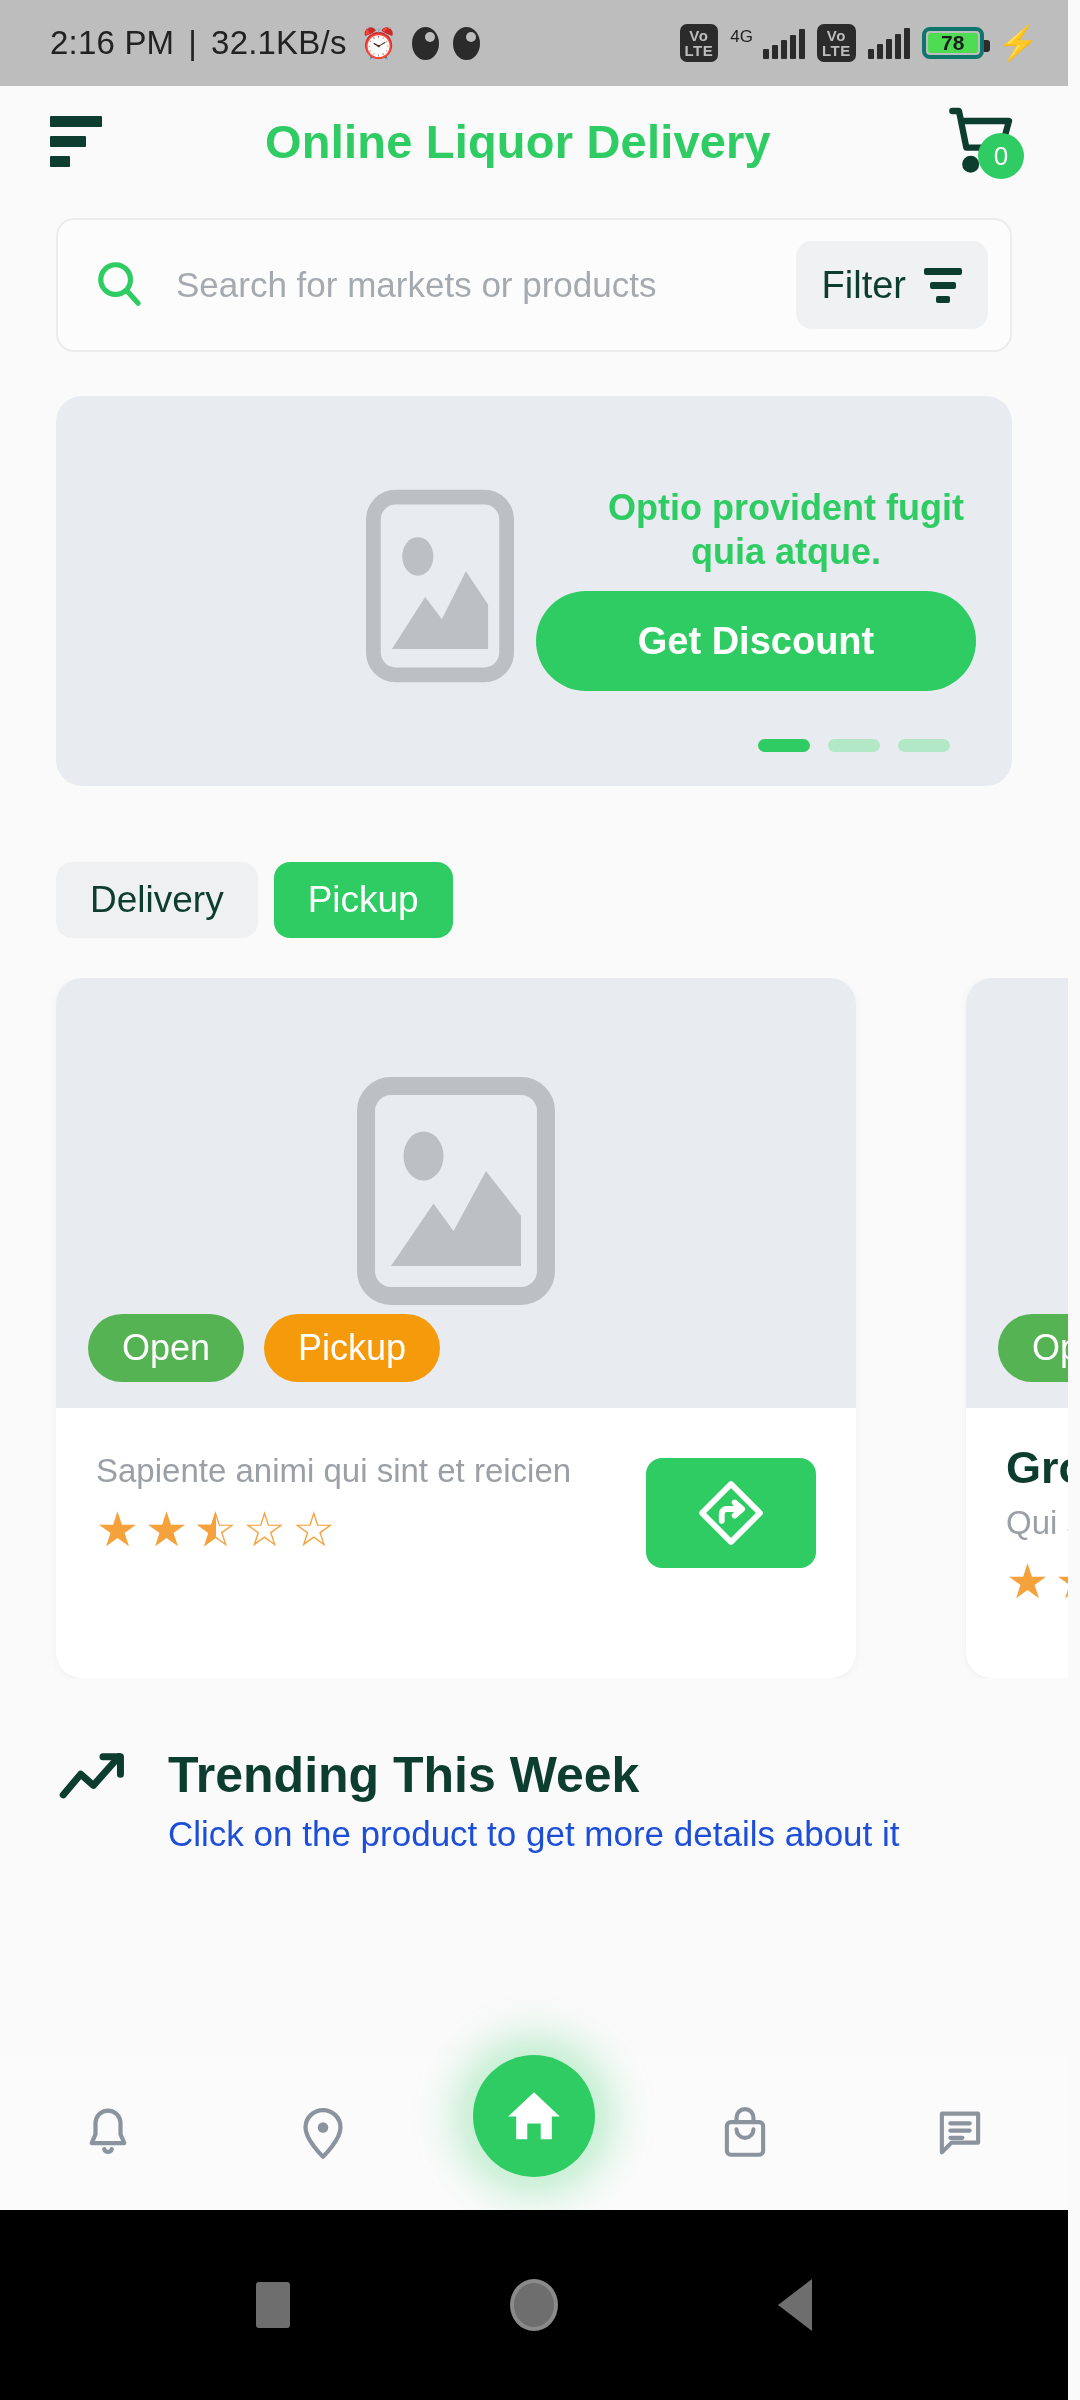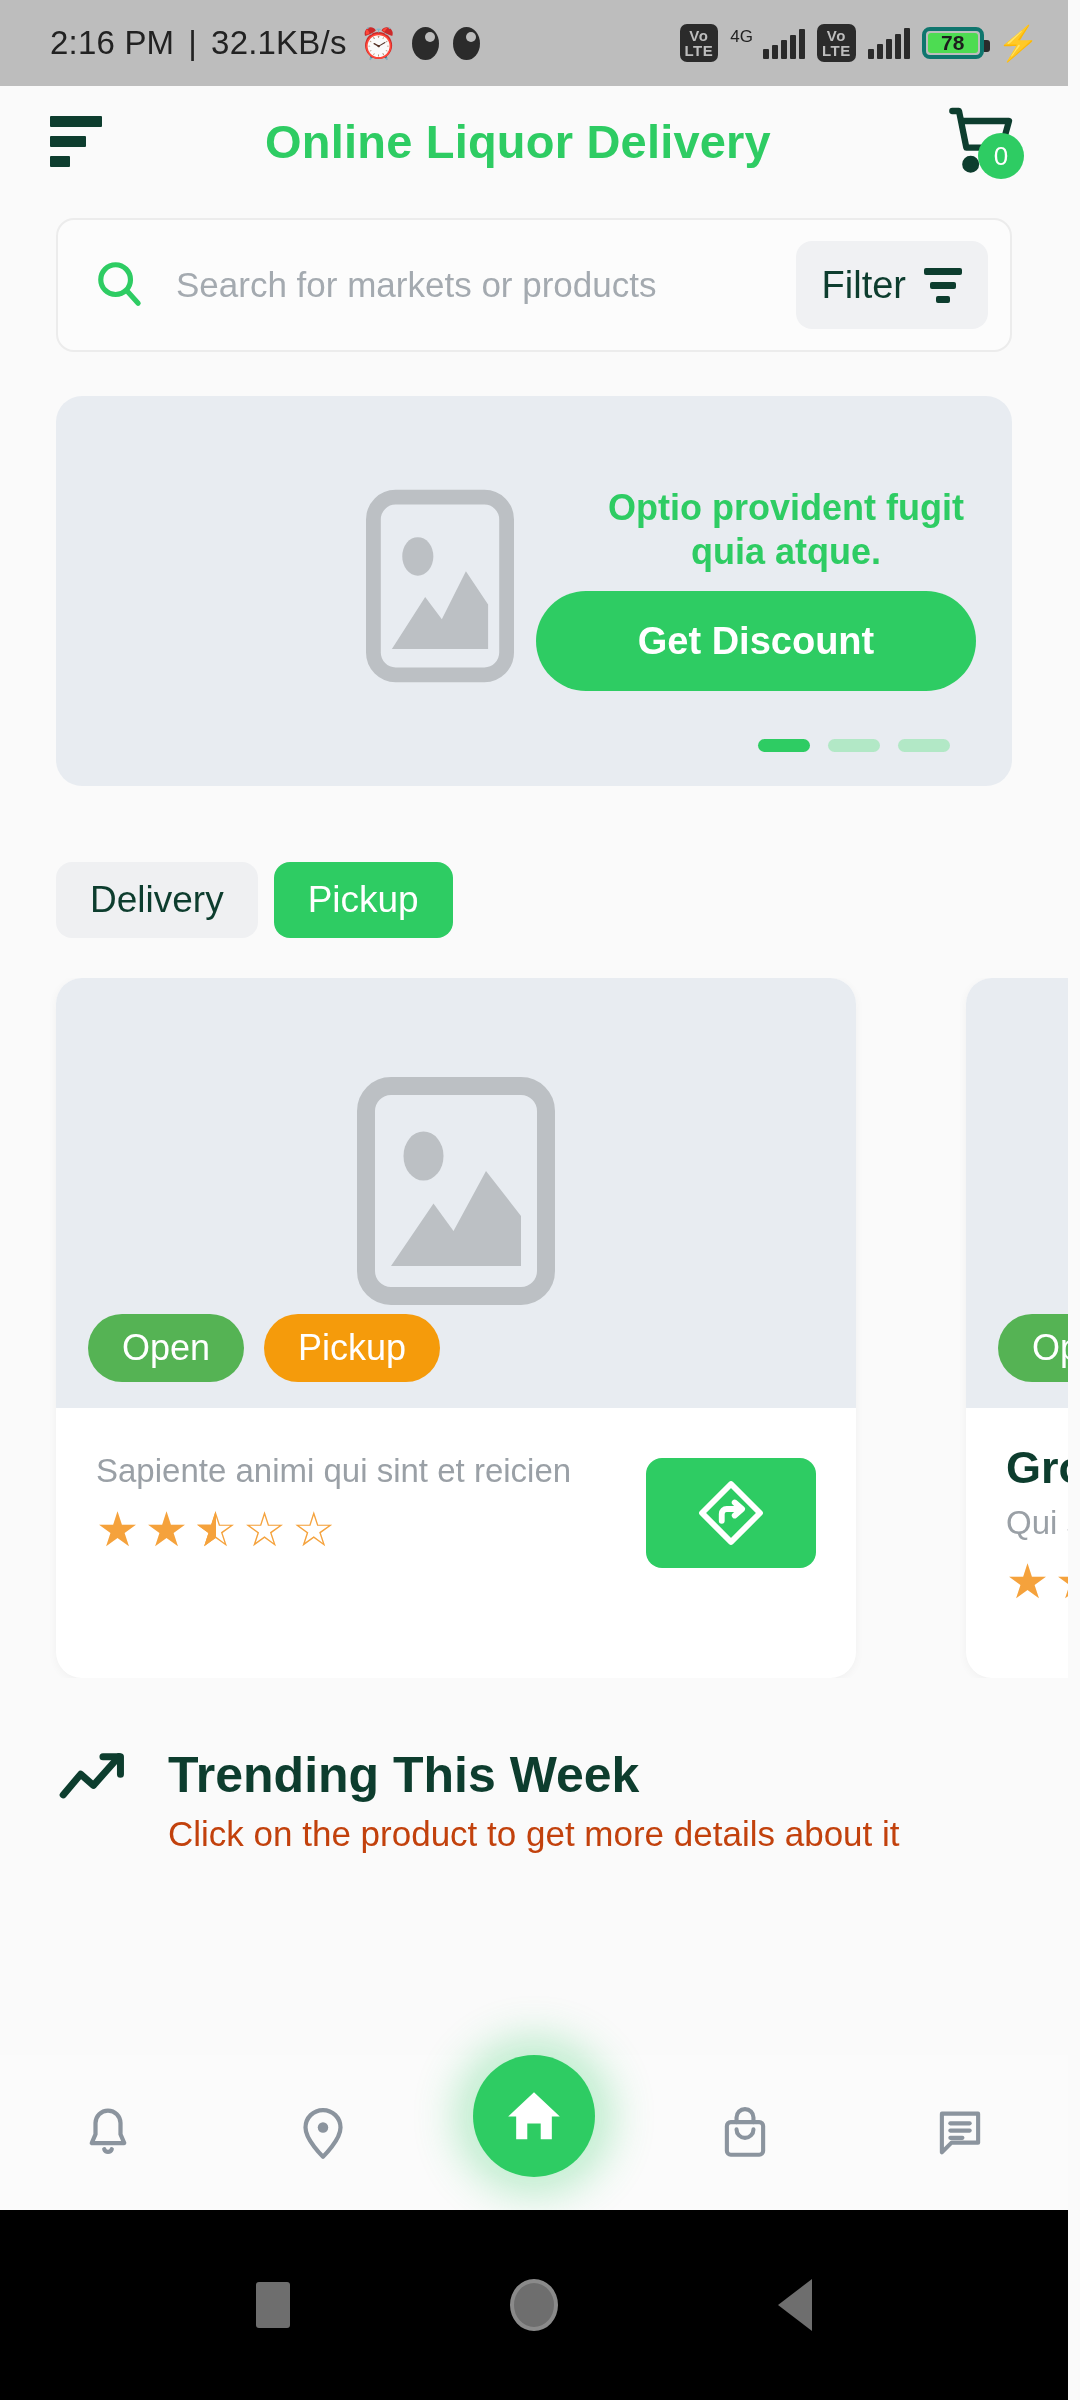--- a/index.html
+++ b/index.html
@@ -174,21 +174,21 @@
     background: #2ecc63; display: flex; align-items: center; justify-content: center;
     margin-top: 16px; cursor: pointer;
   }
 
   
   .trend {
     margin: 66px 56px 0 56px; display: flex; align-items: flex-start; gap: 34px;
   }
   .trend-txt { padding-top: 2px; }
   .trend-title { font-size: 50px; font-weight: bold; color: #0d3d2e; }
-  .trend-sub { font-size: 35px; color: #c2410c; margin-top: 10px; }
+  .trend-sub { font-size: 35px; color: #1d4ed8; margin-top: 10px; }
 
   
   .peek-row {
     position: absolute; left: 0; right: 0; top: 2065px;
     display: flex; gap: 44px; padding: 0 56px;
   }
   .peek { flex: 1; height: 120px; background: #eceded; border-radius: 26px 26px 0 0; }
 
   
   .bottomnav {

